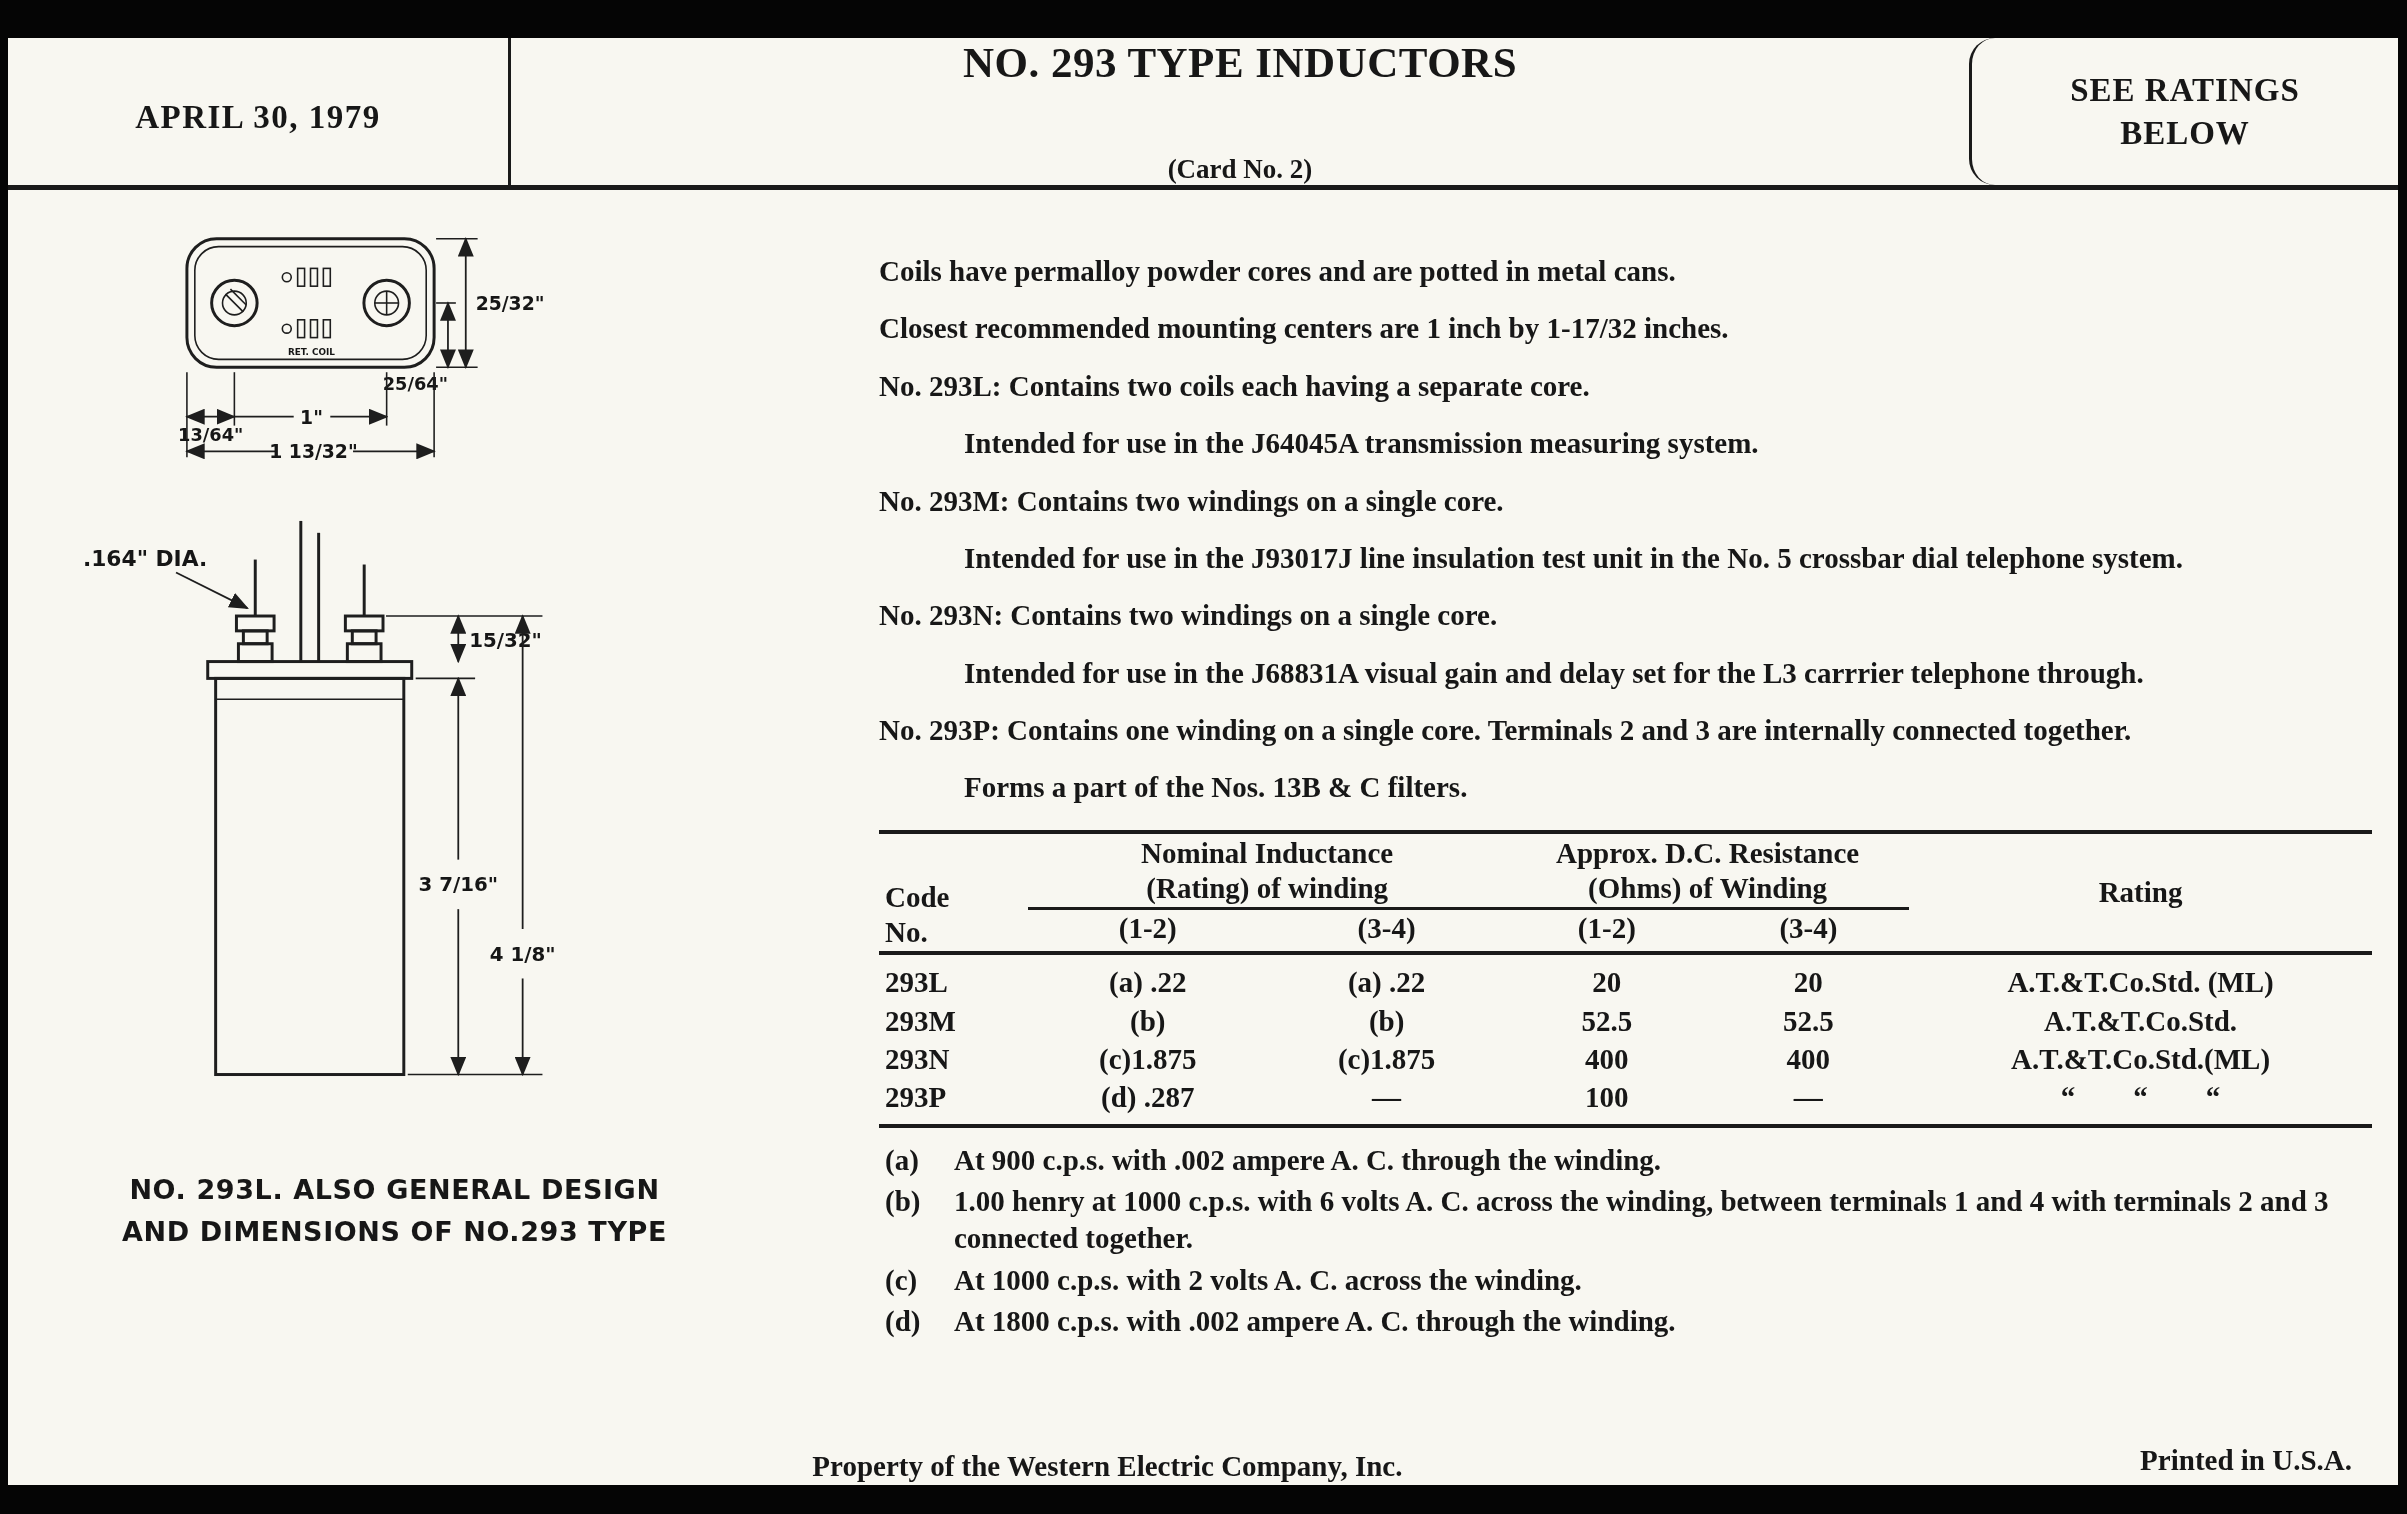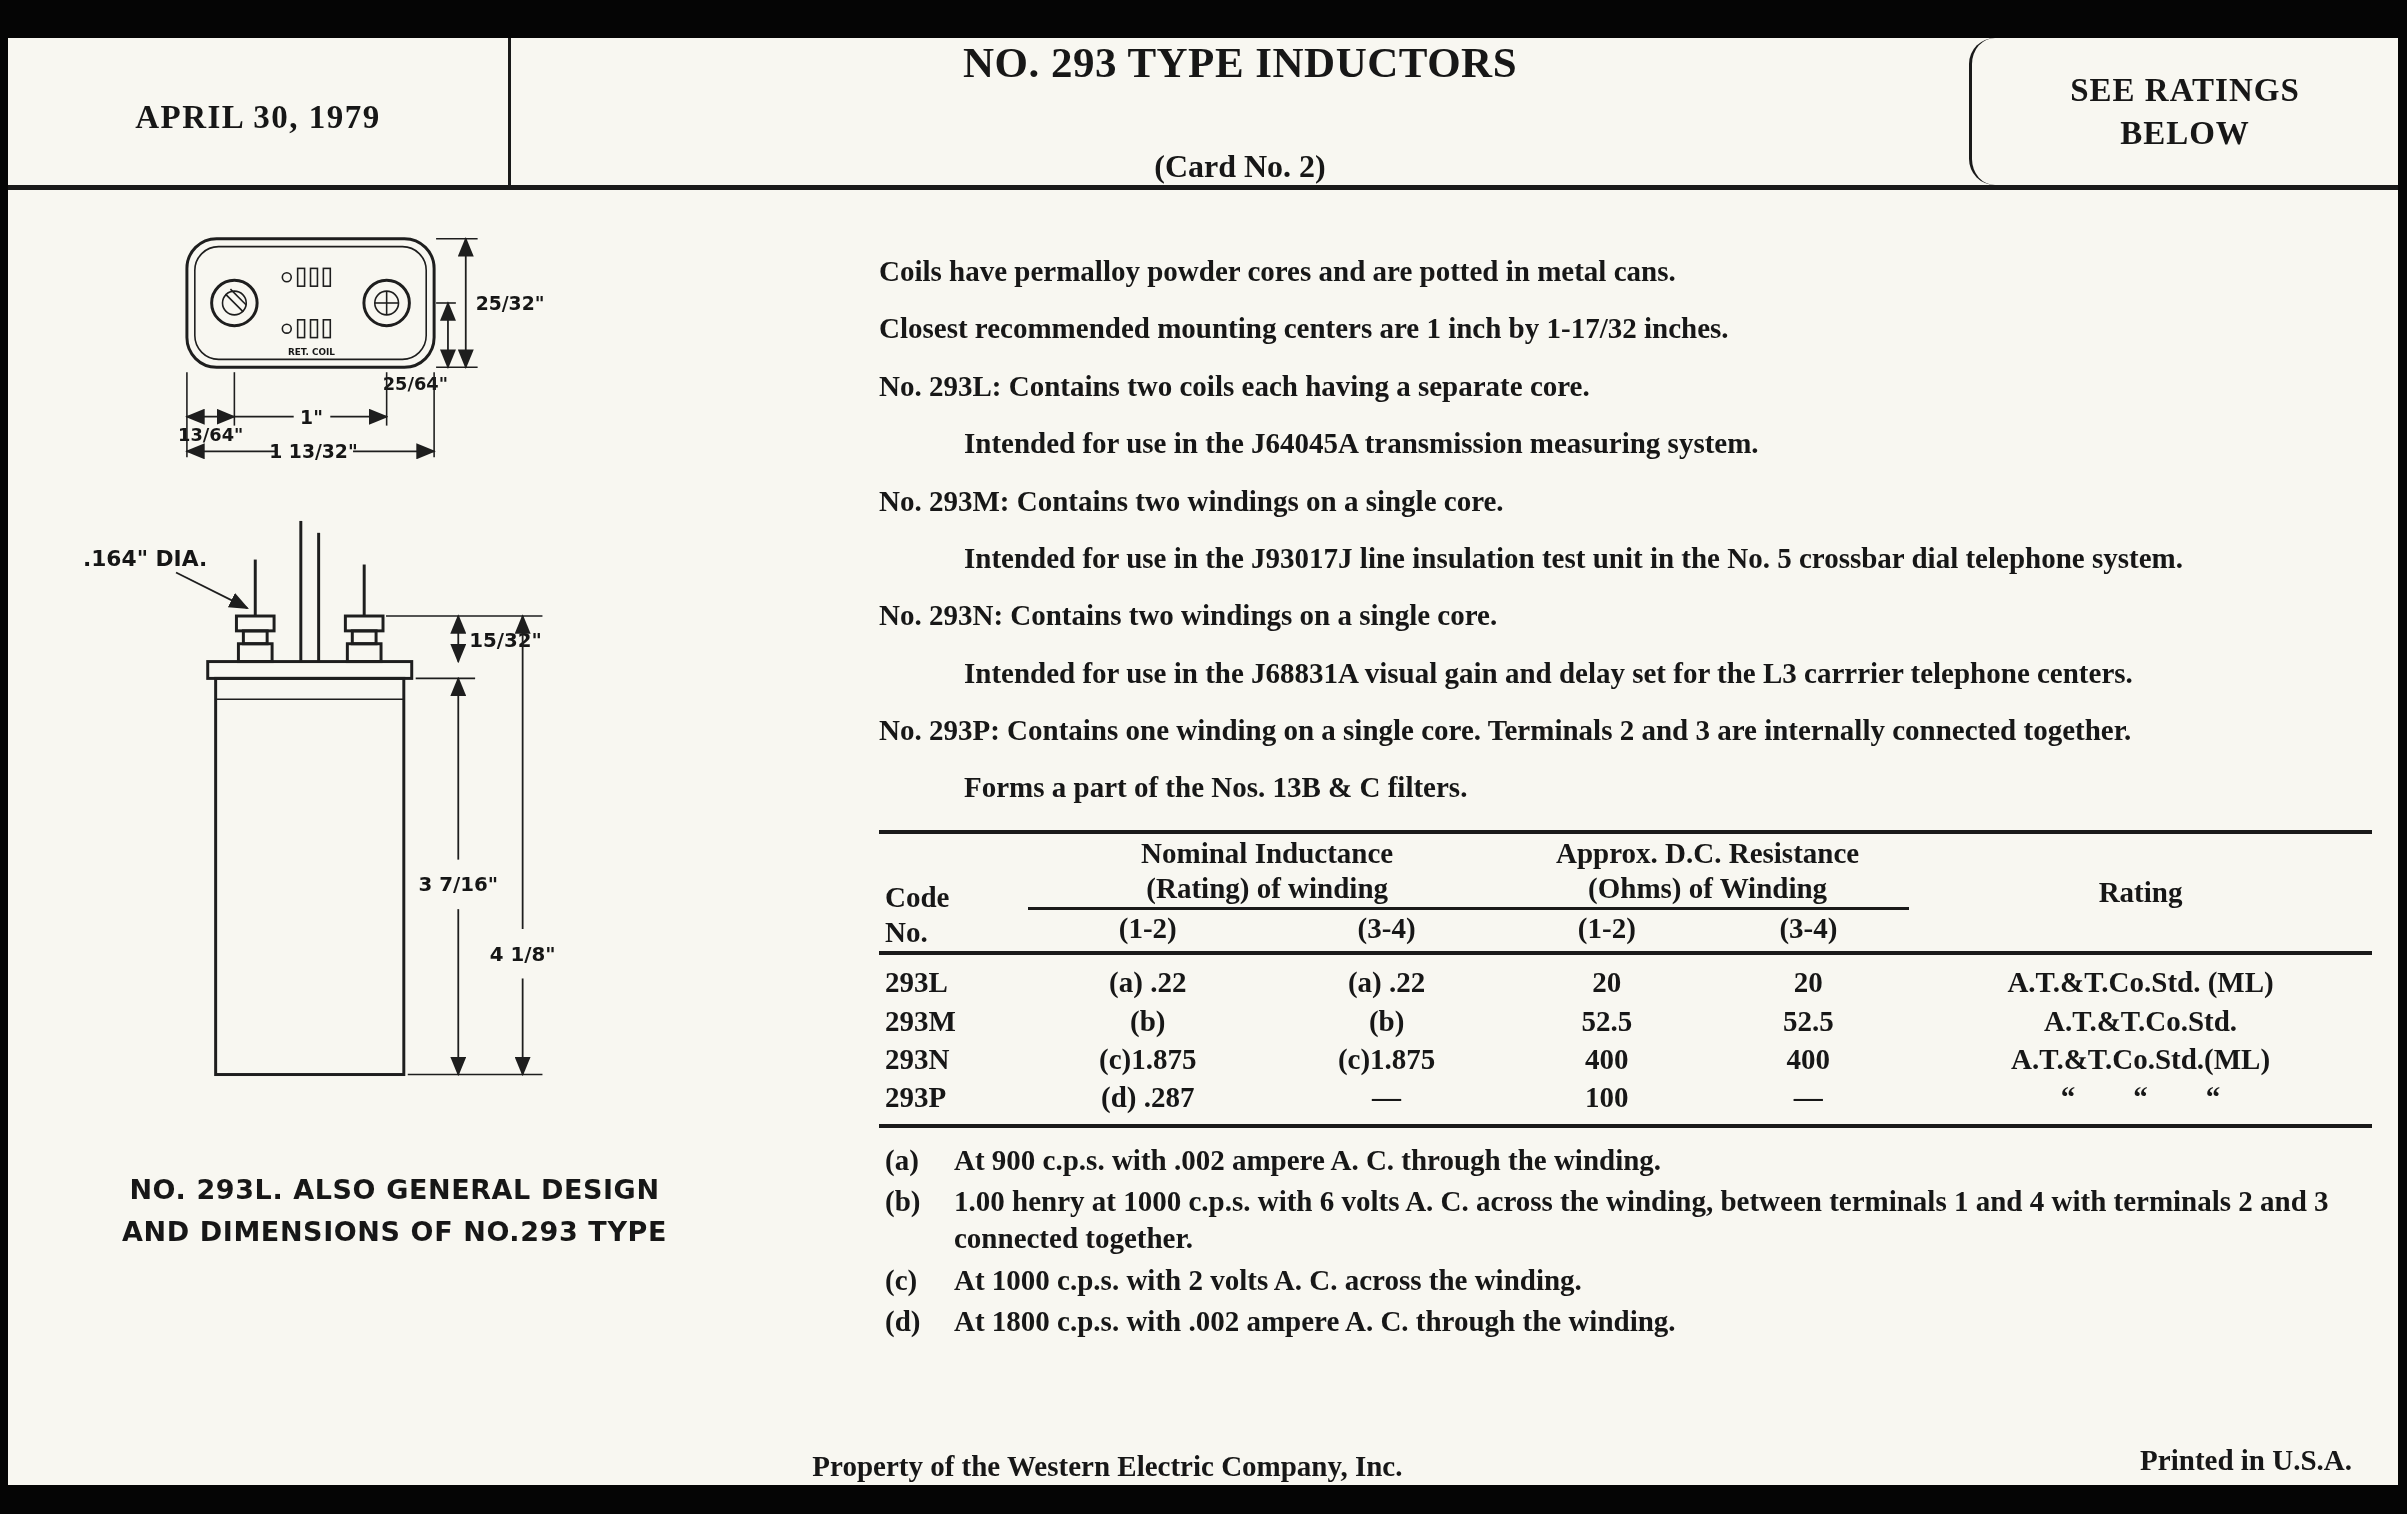--- a/index.html
+++ b/index.html
@@ -6,21 +6,21 @@
   .stage{position:relative;width:2408px;height:1515px;background:#050505;overflow:hidden;
          font-family:"Liberation Serif",serif;}
   .page{position:absolute;left:8px;top:38px;width:2390px;height:1447px;background:#f8f7f1;color:#171717;}
 
   
   .header{display:flex;height:147px;border-bottom:5px solid #1a1a1a;}
   .h-left{width:500px;border-right:3px solid #1a1a1a;display:flex;align-items:center;justify-content:center;}
   .h-date{font-weight:bold;font-size:33px;letter-spacing:1.5px;margin-top:12px;}
   .h-center{flex:1;display:flex;flex-direction:column;align-items:center;justify-content:space-between;}
   .h-title{font-weight:bold;font-size:43px;letter-spacing:0.5px;}
-  .h-subtitle{font-weight:bold;font-size:32px;margin-top:11px;}
+  .h-subtitle{font-weight:bold;font-size:27px;margin-top:11px;}
   .h-right{width:426px;border-left:3px solid #1a1a1a;display:flex;flex-direction:column;
            align-items:center;justify-content:center;font-weight:bold;font-size:33px;line-height:1.3;letter-spacing:1px;border-radius:26px;}
 
   
   .main{display:flex;}
   .left-col{width:812px;flex:none;padding-top:24px;position:relative;}
   .right-col{flex:1;padding:42px 26px 0 59px;font-size:29px;font-weight:600;}
 
   .para{margin:22px 0;line-height:1.22;padding-left:129px;text-indent:-129px;}
   .para.sub{padding-left:141px;text-indent:-56px;}
@@ -203,21 +203,21 @@
       <div class="right-col">
 
         <div class="text-block">
           <p class="para">Coils have permalloy powder cores and are potted in metal cans.</p>
           <p class="para">Closest recommended mounting centers are 1 inch by 1-17/32 inches.</p>
           <p class="para">No. 293L:  Contains two coils each having a separate core.</p>
           <p class="para sub">Intended for use in the J64045A transmission measuring system.</p>
           <p class="para">No. 293M:  Contains two windings on a single core.</p>
           <p class="para sub">Intended for use in the J93017J line insulation test unit in the No. 5 crossbar dial telephone system.</p>
           <p class="para">No. 293N:  Contains two windings on a single core.</p>
-          <p class="para sub">Intended for use in the J68831A visual gain and delay set for the L3 carrrier telephone centers.</p>
+          <p class="para sub">Intended for use in the J68831A visual gain and delay set for the L3 carrrier telephone through.</p>
           <p class="para">No. 293P:  Contains one winding on a single core.  Terminals 2 and 3 are internally connected together.</p>
           <p class="para sub">Forms a part of the Nos. 13B &amp; C filters.</p>
         </div>
 
         <table class="ratings">
           <thead>
             <tr>
               <th class="code-th" rowspan="2">
                 <div>Code</div>
                 <div>No.</div>

